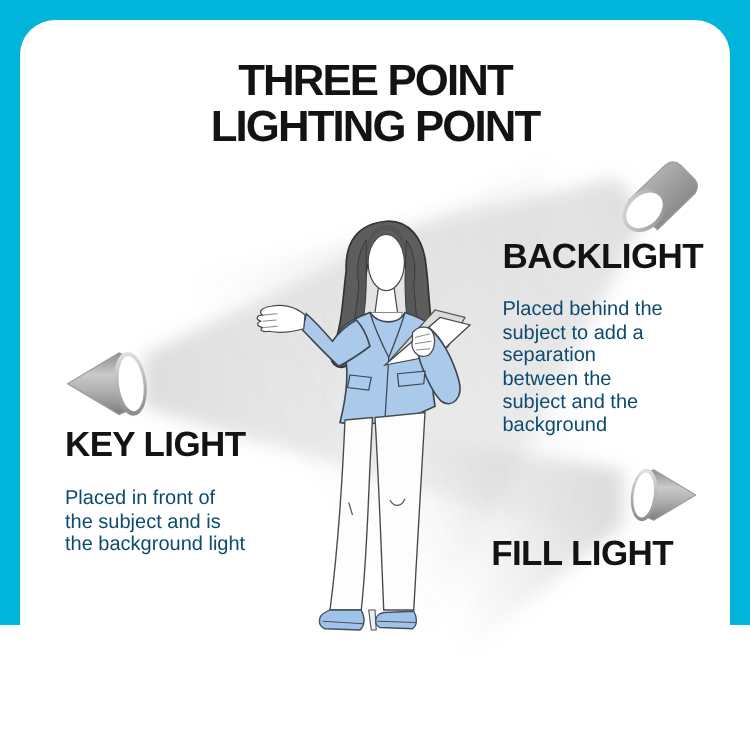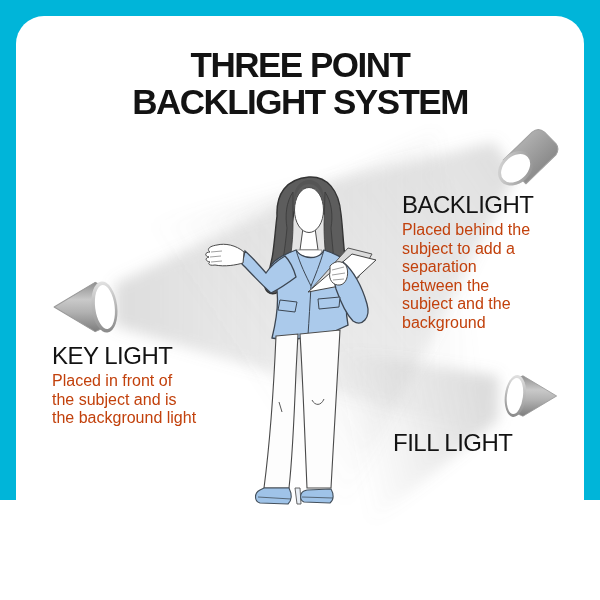--- a/index.html
+++ b/index.html
@@ -4,22 +4,22 @@
 <style>
   html,body{margin:0;padding:0;}
   body{width:600px;height:600px;overflow:hidden;font-family:"Liberation Sans",sans-serif;}
   .stage{position:relative;width:600px;height:500px;background:#00b5d9;}
   .card{position:absolute;left:16px;top:16px;width:568px;height:568px;background:#ffffff;
         border-radius:28px;overflow:hidden;}
   .abs{position:absolute;}
   .title{left:0;top:30px;width:568px;text-align:center;color:#131313;
          font-weight:900;font-size:35px;line-height:37px;letter-spacing:-1.5px;}
   .light-block{color:#131313;}
-  .light-label{font-weight:400;font-size:24px;letter-spacing:-0.5px;color:#131313;line-height:26px;}
-  .light-desc{margin-top:3px;font-size:16px;line-height:18.6px;color:#c2410c;white-space:pre-line;}
+  .light-label{font-weight:700;font-size:28px;letter-spacing:-0.5px;color:#131313;line-height:26px;}
+  .light-desc{margin-top:21px;font-size:16px;line-height:18.6px;color:#0c4a6e;white-space:pre-line;}
   #key-block{left:36px;top:327px;width:180px;}
   #back-block{left:386px;top:176px;width:170px;}
   #fill-block{left:377px;top:414px;width:165px;}
   svg{display:block;}
 </style>
 </head>
 <body>
 
 <div class="stage">
   <div class="card">
@@ -137,21 +137,21 @@
       </defs>
       <g transform="translate(76,0) scale(-1,1)">
         <polygon points="4,28 44,4 53,8 53,48 44,52" fill="url(#fbody)" stroke="#9a9a9a" stroke-width="1" stroke-linejoin="round"></polygon>
         <ellipse cx="53" cy="28" rx="12.5" ry="25" fill="url(#frim)" transform="rotate(-7 53 28)"></ellipse>
         <ellipse cx="53.5" cy="28" rx="9.5" ry="21.5" fill="#ffffff" transform="rotate(-7 53.5 28)"></ellipse>
       </g>
     </svg>
 
     <div class="abs title">
       <div>THREE POINT</div>
-      <div>BACKLIGHT SYSTEM</div>
+      <div>LIGHTING POINT</div>
     </div>
 
     <div class="abs light-block" id="back-block">
       <div class="light-label">BACKLIGHT</div>
       <div class="light-desc">Placed behind the
 subject to add a
 separation
 between the
 subject and the
 background</div>

